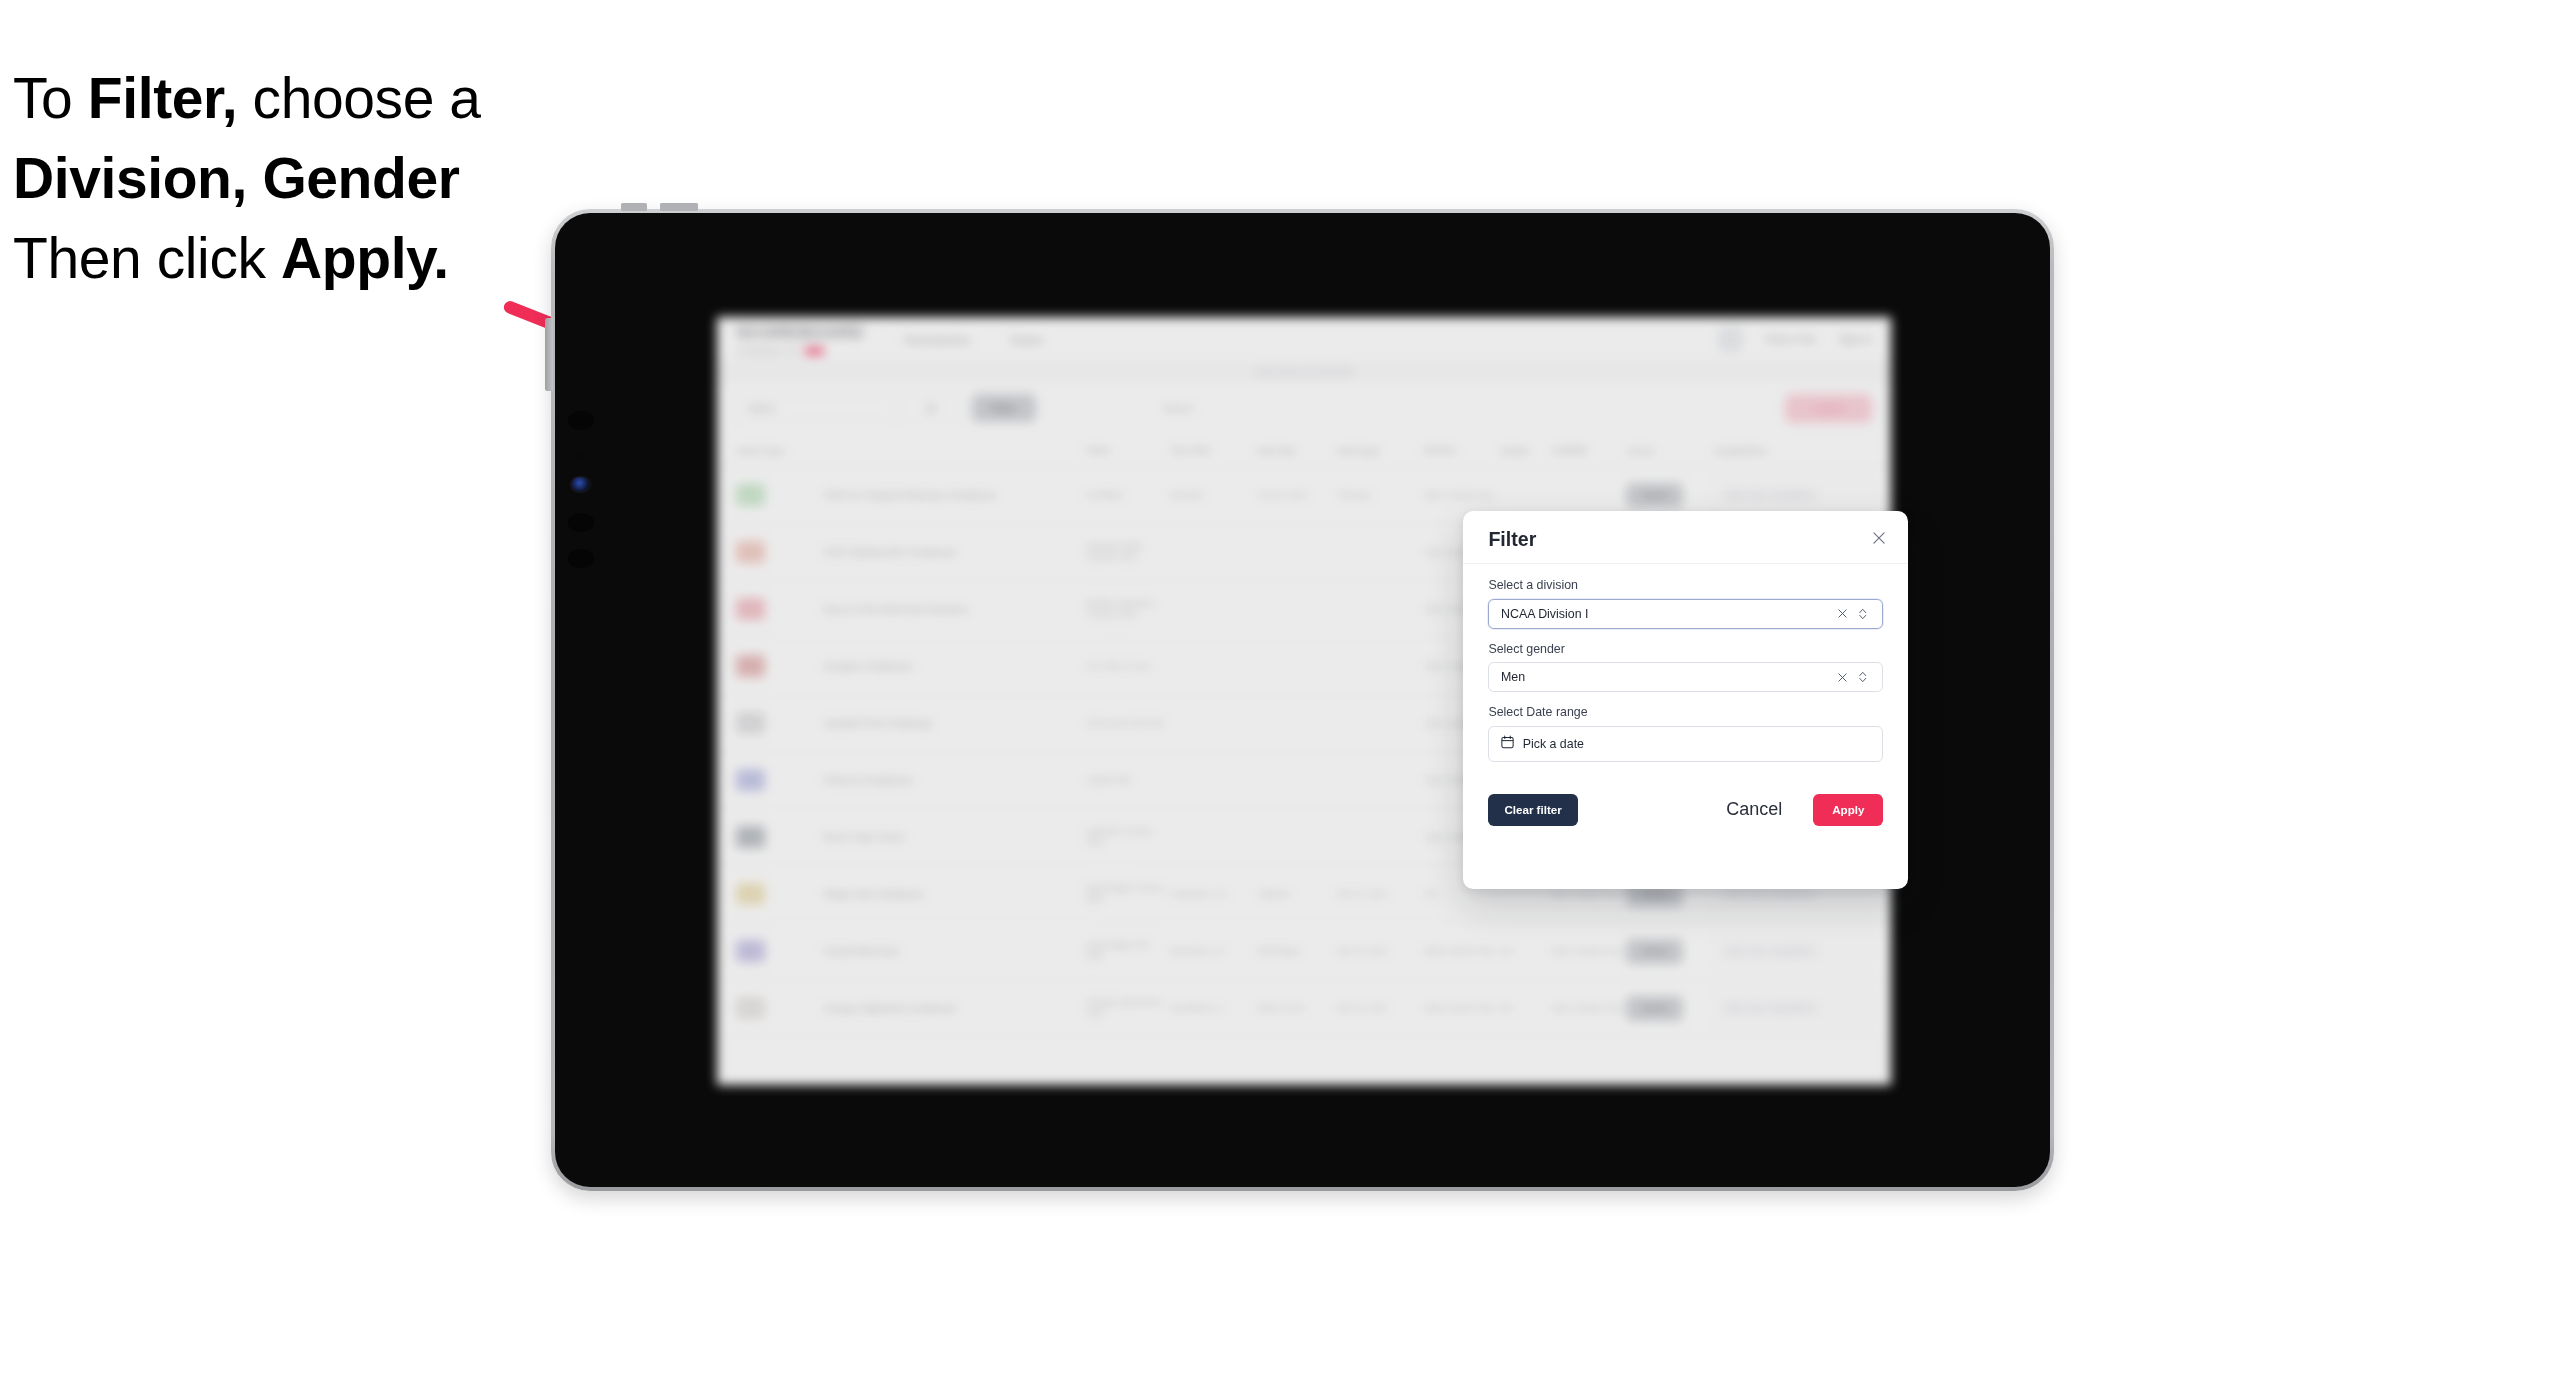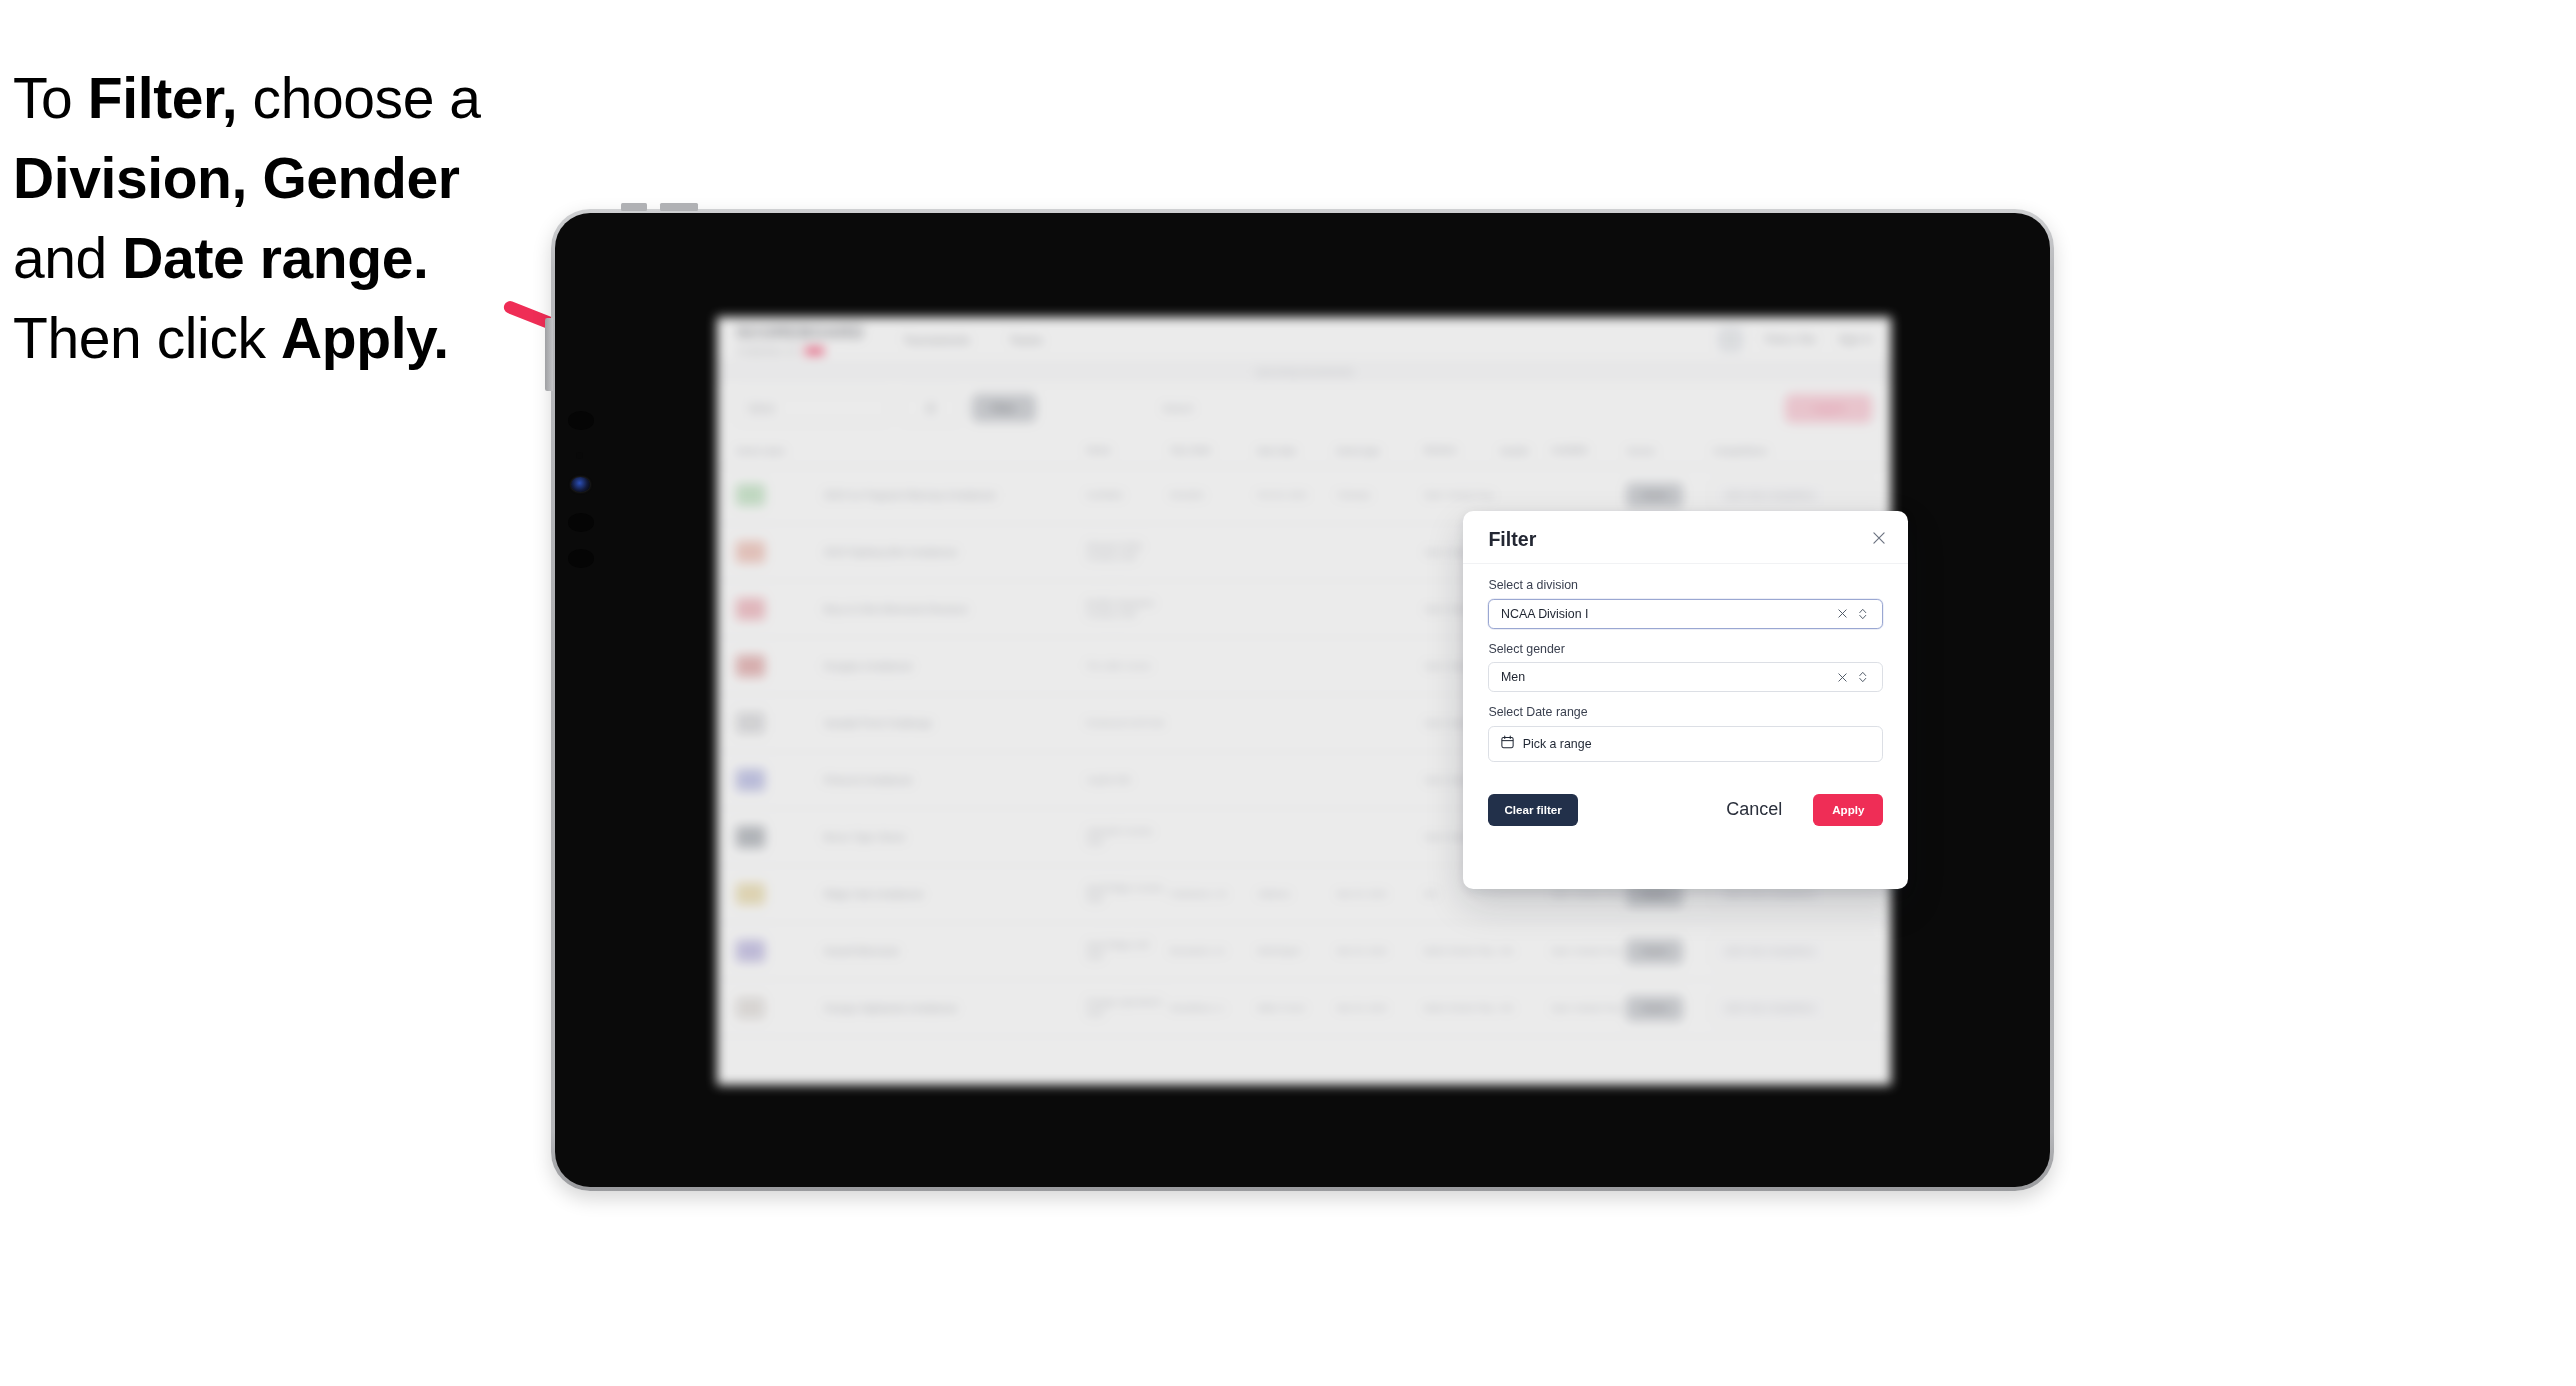--- a/index.html
+++ b/index.html
@@ -280,21 +280,20 @@
     cursor: pointer;
     font-family: "Liberation Sans", sans-serif;
   }
 </style>
 </head>
 <body>
 
 <div id="annotation">
   <div><span>To </span><span class="b">Filter,</span><span> choose a</span></div>
   <div class="b">Division, Gender</div>
-  <div><span>and </span><span class="b">Date range.</span></div>
   <div><span>Then click </span><span class="b">Apply.</span></div>
 </div>
 
 <svg id="arrow-annotation" viewBox="0 0 860 370">
   <line x1="62" y1="32" x2="740" y2="300" stroke="#ef2d56" stroke-width="17" stroke-linecap="round"></line>
   <polygon points="818,348 706,292 740,268 731,346" fill="#ef2d56"></polygon>
   <polygon points="822,352 700,296 748,260" fill="#ef2d56"></polygon>
 </svg>
 
 <div id="tablet">
@@ -599,21 +598,21 @@
         <div class="field-group">
           <div class="field-label">Select Date range</div>
           <div class="date-control">
             <span>
               <svg width="13" height="14" viewBox="0 0 18 19" fill="none">
                 <rect x="1.2" y="3.2" width="15.6" height="14.2" rx="2.2" stroke="#1f2633" stroke-width="1.4"></rect>
                 <path d="M1.2 7.6 H16.8" stroke="#1f2633" stroke-width="1.4"></path>
                 <path d="M5.2 1.2 V4.6 M12.8 1.2 V4.6" stroke="#1f2633" stroke-width="1.4" stroke-linecap="round"></path>
               </svg>
             </span>
-            <span>Pick a range</span>
+            <span>Pick a date</span>
           </div>
         </div>
 
       </div>
 
       <div id="modal-footer">
         <button id="clear-filter-btn">Clear filter</button>
         <div id="footer-right">
           <button id="cancel-btn">Cancel</button>
           <button id="apply-btn">Apply</button>

